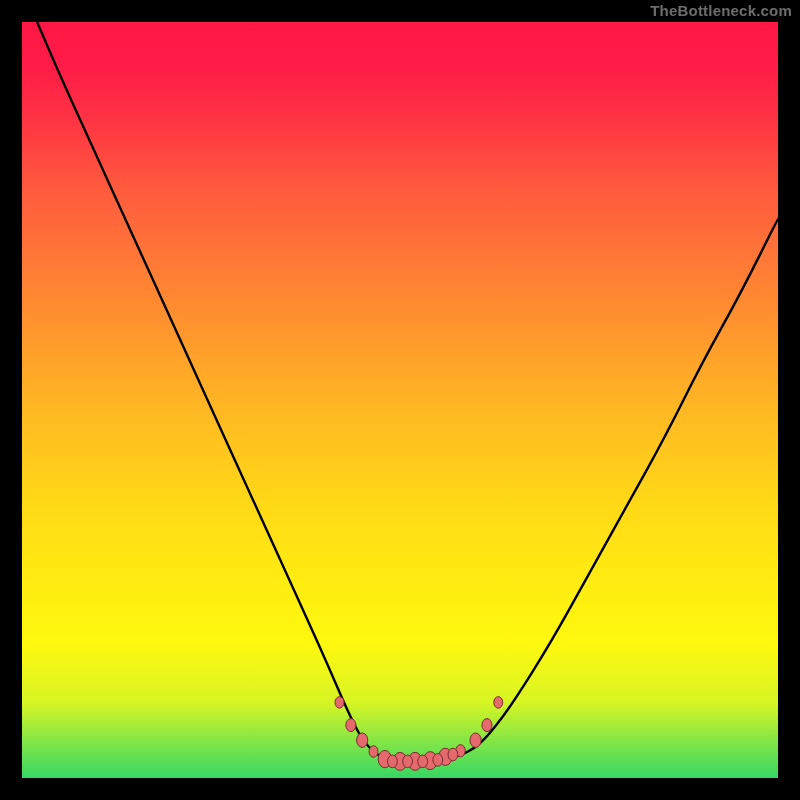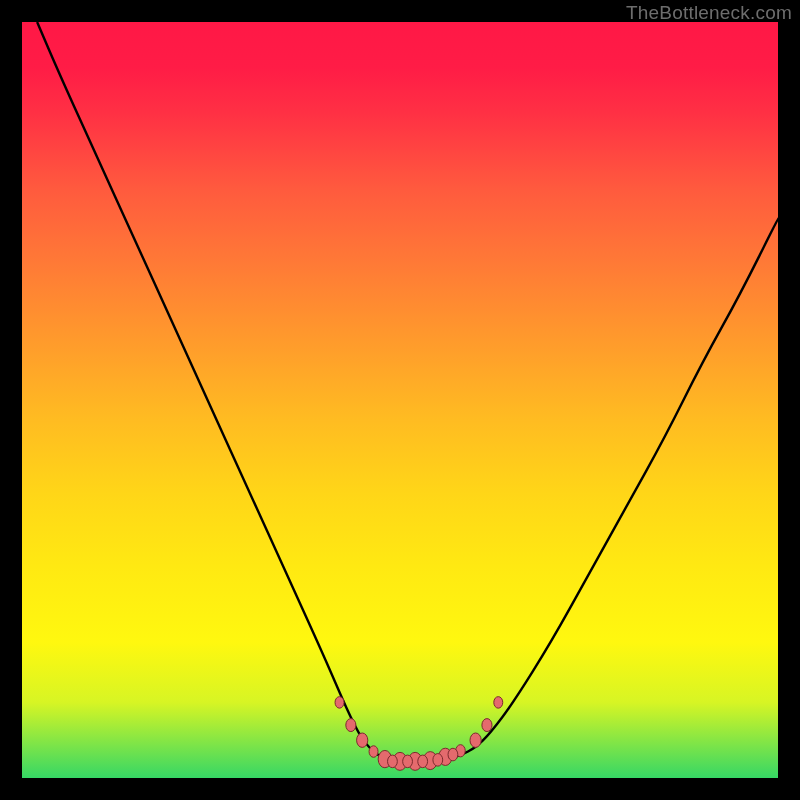--- a/index.html
+++ b/index.html
@@ -40,22 +40,22 @@
       #fff80f 82%,
       #d7f524 90%,
       #36d765 100%
     );
   }
   .watermark {
     position: absolute;
     right: 8px;
     top: 2px;
     color: #6d6d6d;
-    font-size: 19px;
-    font-weight: 400;
+    font-size: 15px;
+    font-weight: 700;
     letter-spacing: 0.2px;
     user-select: none;
   }
   svg.curve {
     position: absolute;
     left: 0;
     top: 0;
     width: 756px;
     height: 756px;
     overflow: visible;

